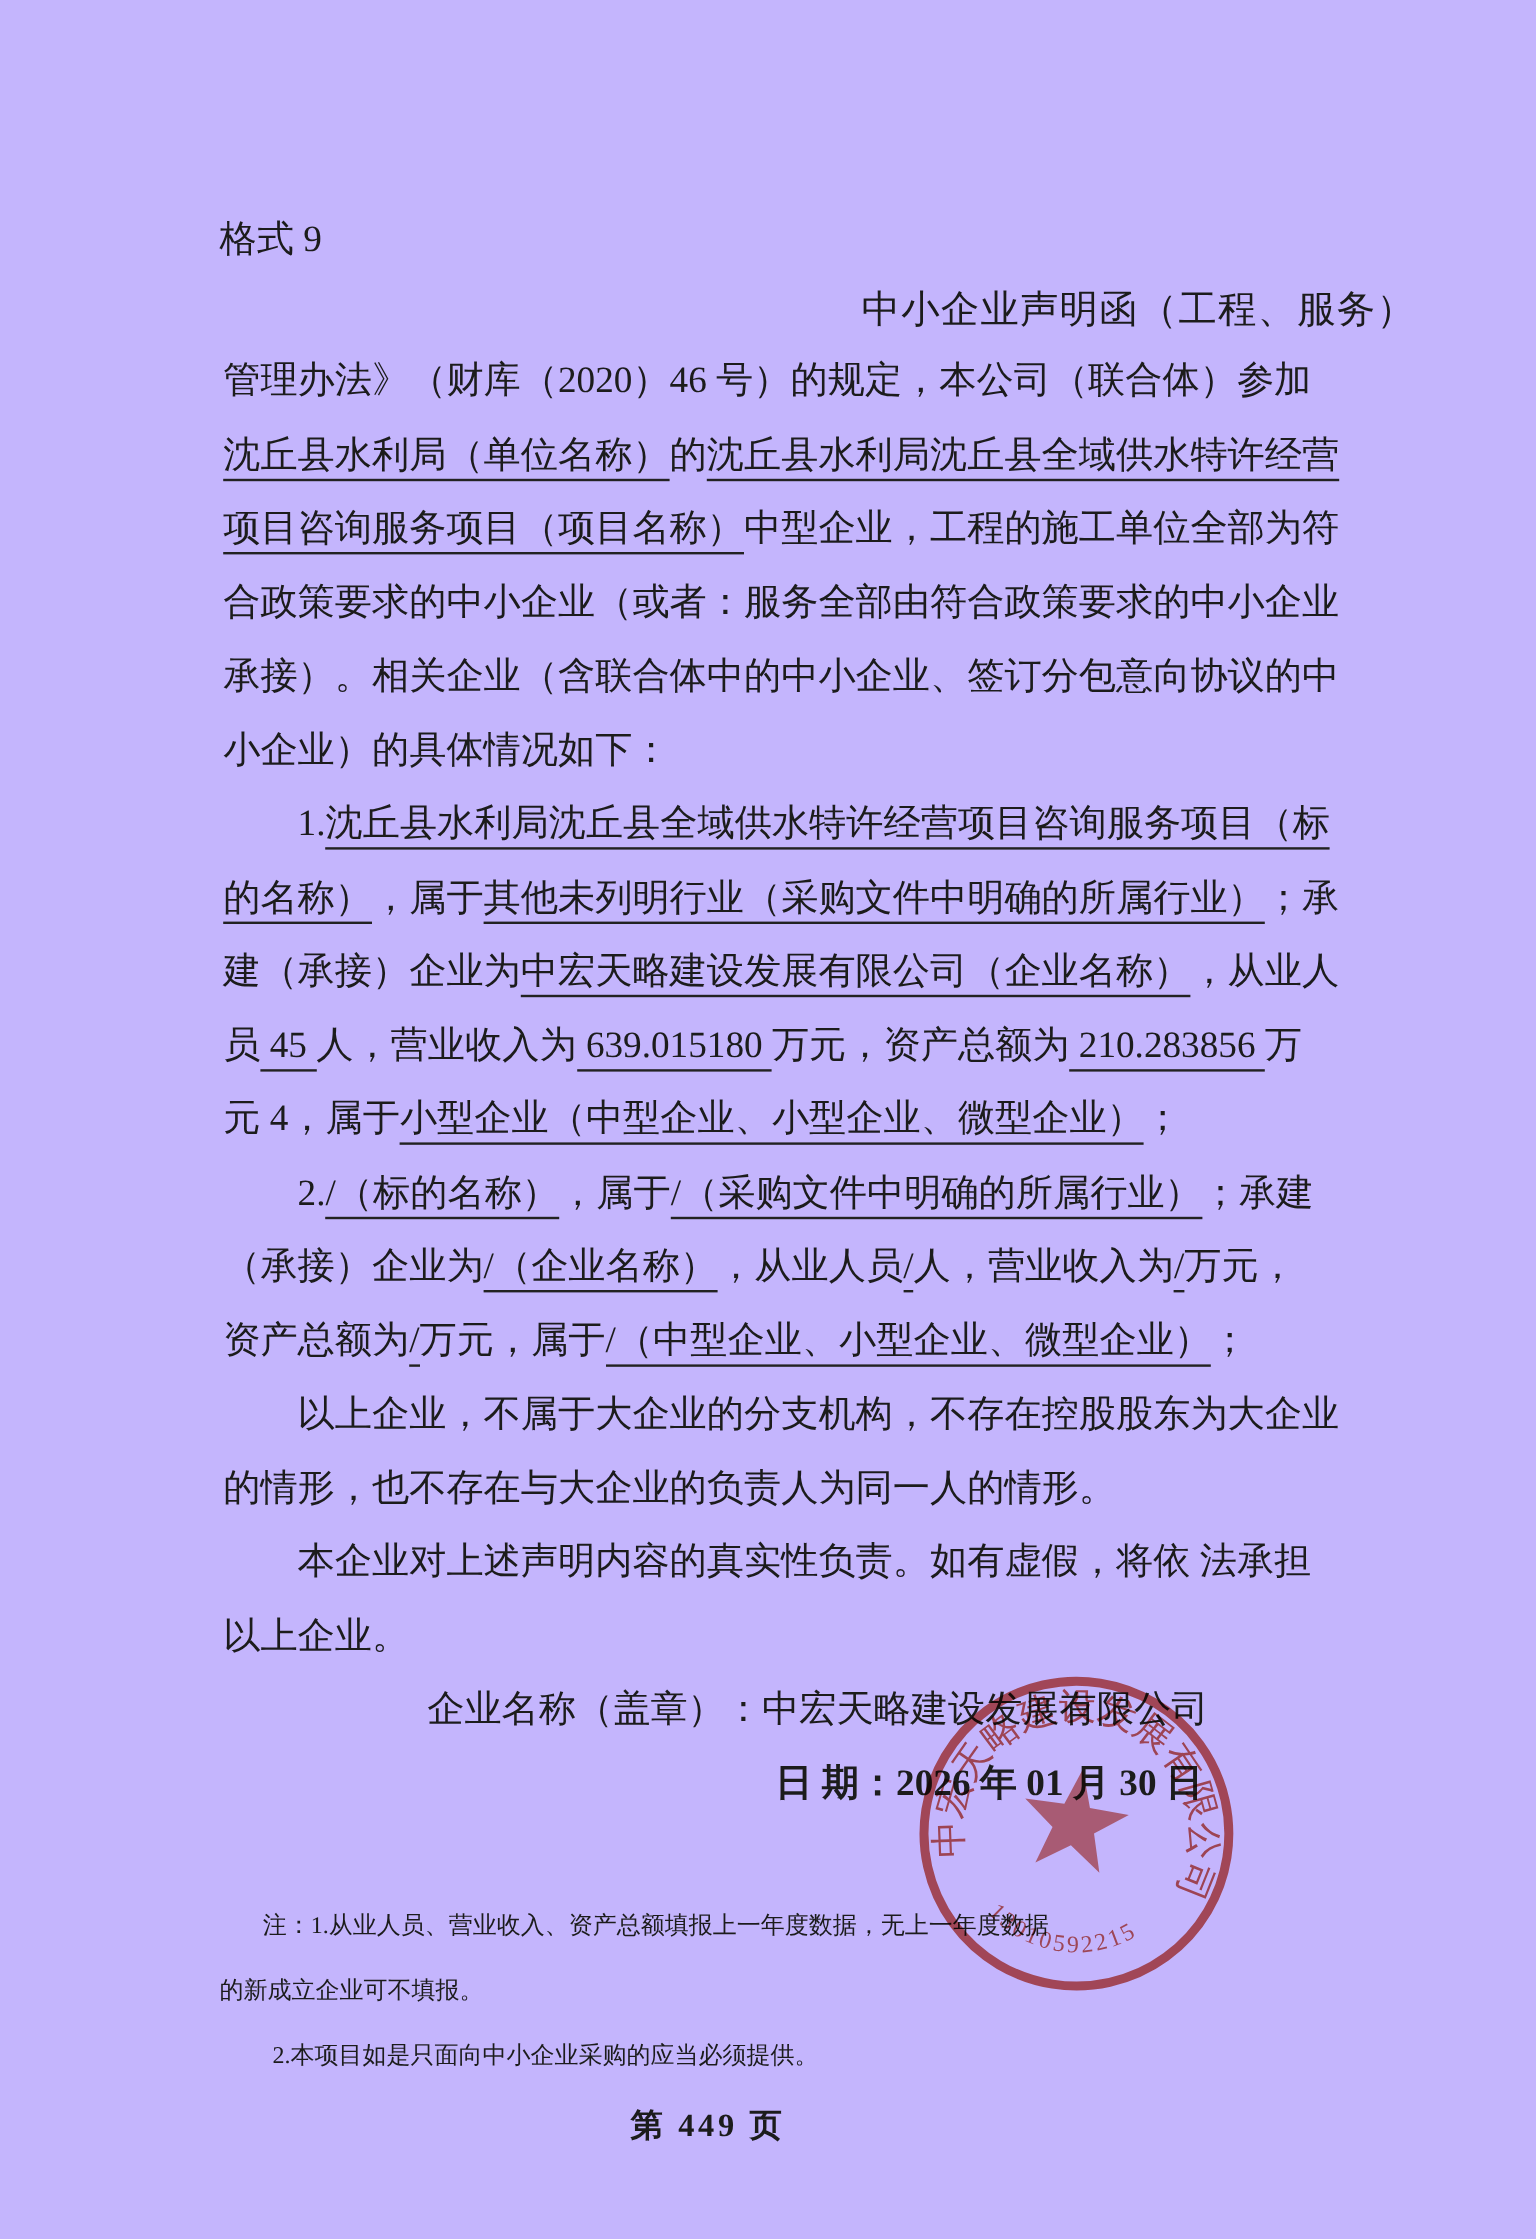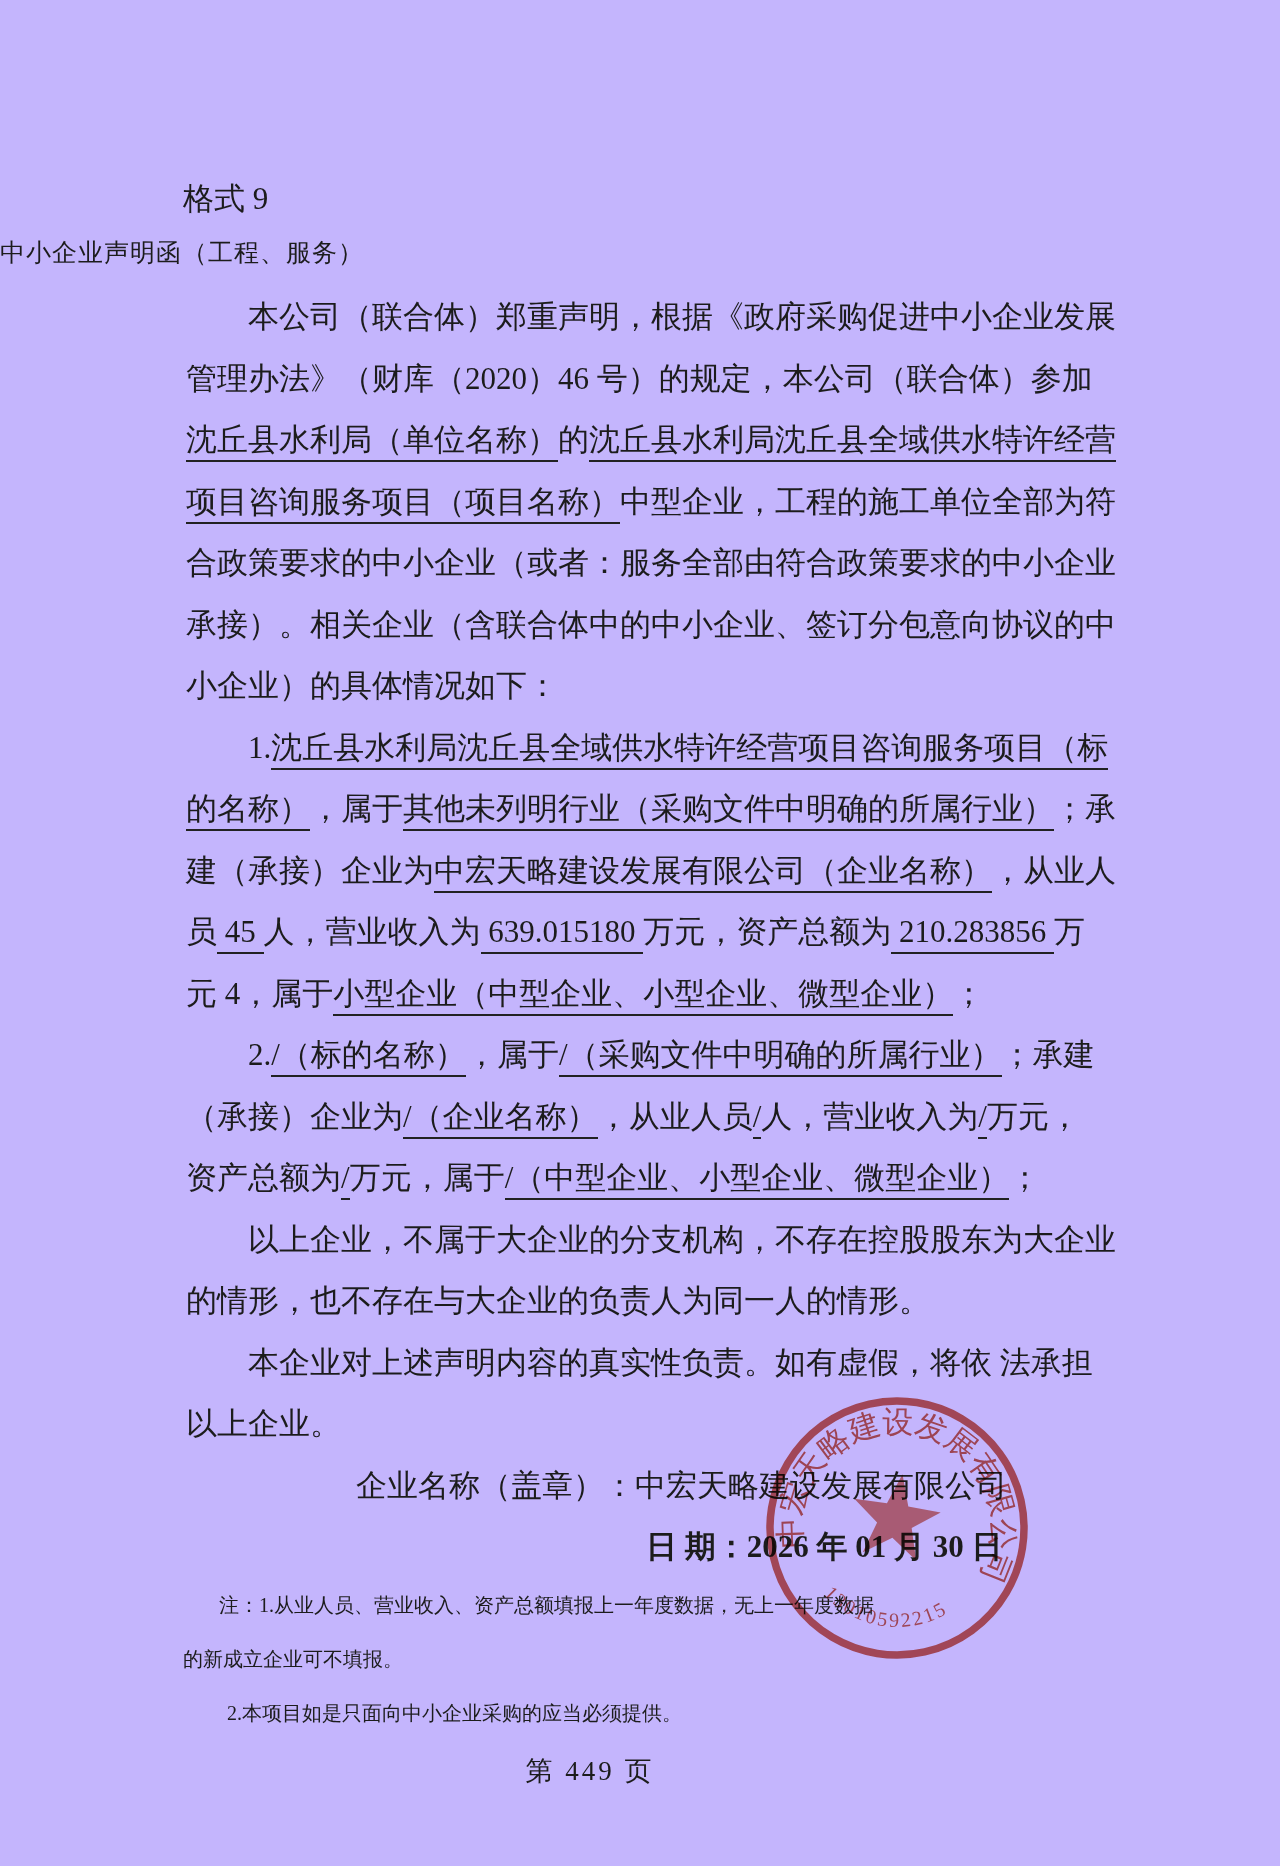--- a/index.html
+++ b/index.html
@@ -16,22 +16,22 @@
     position: absolute;
     left: 183px;
     top: 178px;
     font-size: 31px;
   }
   .doc-title {
     position: absolute;
     left: 0;
     top: 236px;
     width: 1180px;
-    text-align: left;
-    font-size: 25px;
+    text-align: right;
+    font-size: 32px;
     letter-spacing: 1px;
   }
   .doc-body {
     position: absolute;
     left: 186px;
     top: 286px;
     width: 944px;
     font-size: 31px;
     line-height: 61.5px;
   }
@@ -50,20 +50,21 @@
     line-height: 54px;
   }
   .page-footer {
     position: absolute;
     left: 0;
     top: 1753px;
     width: 1180px;
     text-align: center;
     font-size: 27px;
     letter-spacing: 3px;
+    font-weight: bold;
   }
   .seal {
     position: absolute;
     left: 752px;
     top: 1383px;
     width: 290px;
     height: 290px;
     mix-blend-mode: multiply;
     opacity: 0.88;
   }
@@ -71,21 +72,20 @@
 </head>
 <body>
 
 <div class="page">
 
   <div class="format-label">格式 9</div>
 
   <div class="doc-title">中小企业声明函（工程、服务）</div>
 
   <div class="doc-body" id="doc-body">
-      <div class="line indent"><span>本公司（联合体）郑重声明，根据《政府采购促进中小企业发展</span></div>
       <div class="line"><span>管理办法》（财库（2020）46 号）的规定，本公司（联合体）参加</span></div>
       <div class="line"><span class="u">沈丘县水利局（单位名称）</span><span>的</span><span class="u">沈丘县水利局沈丘县全域供水特许经营</span></div>
       <div class="line"><span class="u">项目咨询服务项目（项目名称）</span><span>中型企业，工程的施工单位全部为符</span></div>
       <div class="line"><span>合政策要求的中小企业（或者：服务全部由符合政策要求的中小企业</span></div>
       <div class="line"><span>承接）。相关企业（含联合体中的中小企业、签订分包意向协议的中</span></div>
       <div class="line"><span>小企业）的具体情况如下：</span></div>
       <div class="line indent"><span>1.</span><span class="u">沈丘县水利局沈丘县全域供水特许经营项目咨询服务项目（标</span></div>
       <div class="line"><span class="u">的名称）</span><span>，属于</span><span class="u">其他未列明行业（采购文件中明确的所属行业）</span><span>；承</span></div>
       <div class="line"><span>建（承接）企业为</span><span class="u">中宏天略建设发展有限公司（企业名称）</span><span>，从业人</span></div>
       <div class="line"><span>员</span><span class="u"> 45 </span><span>人，营业收入为</span><span class="u"> 639.015180 </span><span>万元，资产总额为</span><span class="u"> 210.283856 </span><span>万</span></div>

